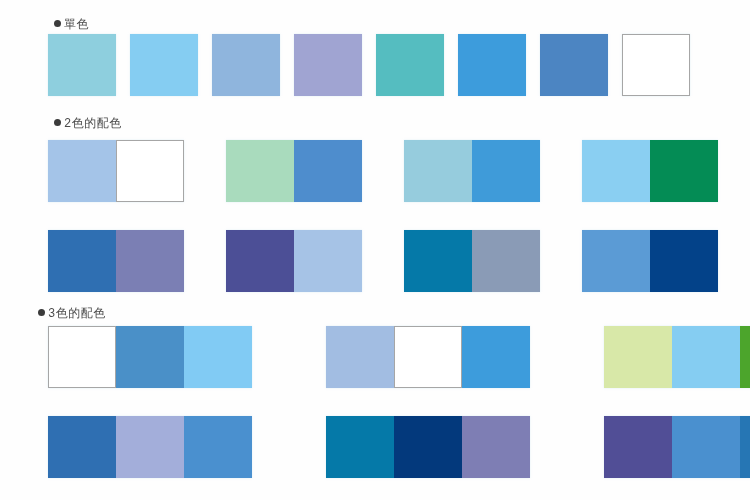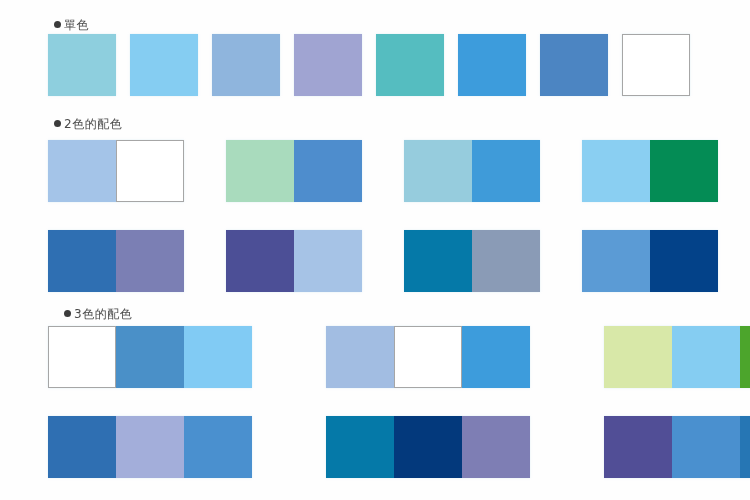--- a/index.html
+++ b/index.html
@@ -12,20 +12,21 @@
     background: #ffffff;
     font-family: "DejaVu Sans", "Liberation Sans", sans-serif;
     overflow: hidden;
     position: relative;
   }
   #page {
     position: relative;
     width: 750px;
     height: 500px;
     background: #fefefe;
+    font-family: Liberation Mono, monospace;
   }
 
   
   .section-label {
     position: absolute;
     font-size: 12px;
     color: #4a4a4a;
     letter-spacing: 0.5px;
     line-height: 14px;
     white-space: nowrap;
@@ -134,21 +135,21 @@
       <div class="group">
         <div class="sw" title="#0579a8" style="width: 68px; height: 62px; background: rgb(5, 121, 168);"></div>
         <div class="sw" title="#8a9bb6" style="width: 68px; height: 62px; background: rgb(138, 155, 182);"></div>
       </div>
       <div class="group">
         <div class="sw" title="#5b9bd5" style="width: 68px; height: 62px; background: rgb(91, 155, 213);"></div>
         <div class="sw" title="#034289" style="width: 68px; height: 62px; background: rgb(3, 66, 137);"></div>
       </div>
     </div>
 
-  <div class="section-label" style="left:64px; top:307px;">
+  <div class="section-label" style="left:38px; top:307px;">
     <span class="bullet"></span><span>3色的配色</span>
   </div>
 
   <div class="row" id="row-three-1" style="left:48px; top:326px; gap:74px;">
       <div class="group">
         <div class="sw white-sw" title="#ffffff" style="width: 68px; height: 62px; background: rgb(255, 255, 255);"></div>
         <div class="sw" title="#4a90c8" style="width: 68px; height: 62px; background: rgb(74, 144, 200);"></div>
         <div class="sw" title="#81cbf4" style="width: 68px; height: 62px; background: rgb(129, 203, 244);"></div>
       </div>
       <div class="group">

